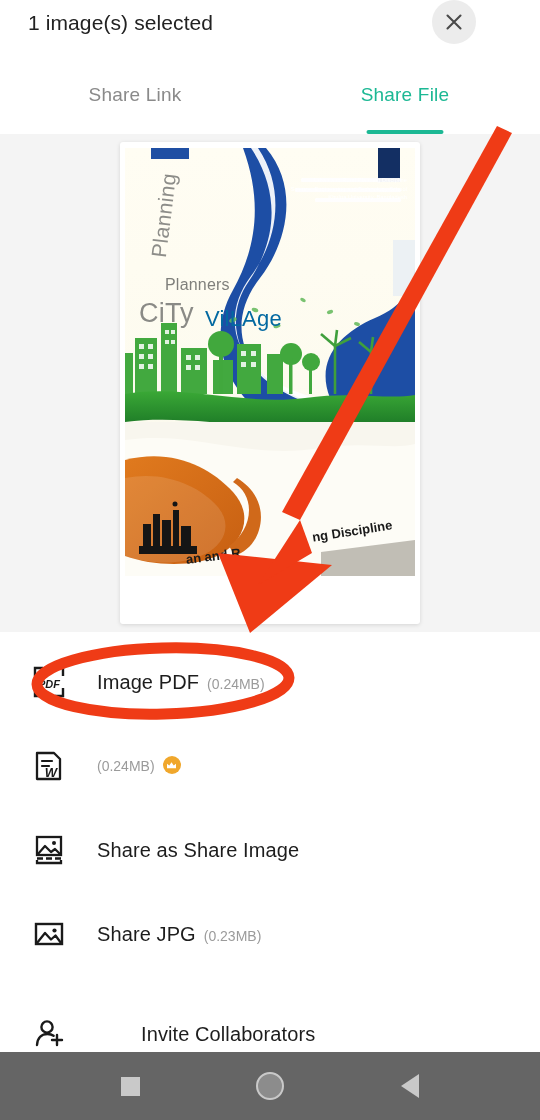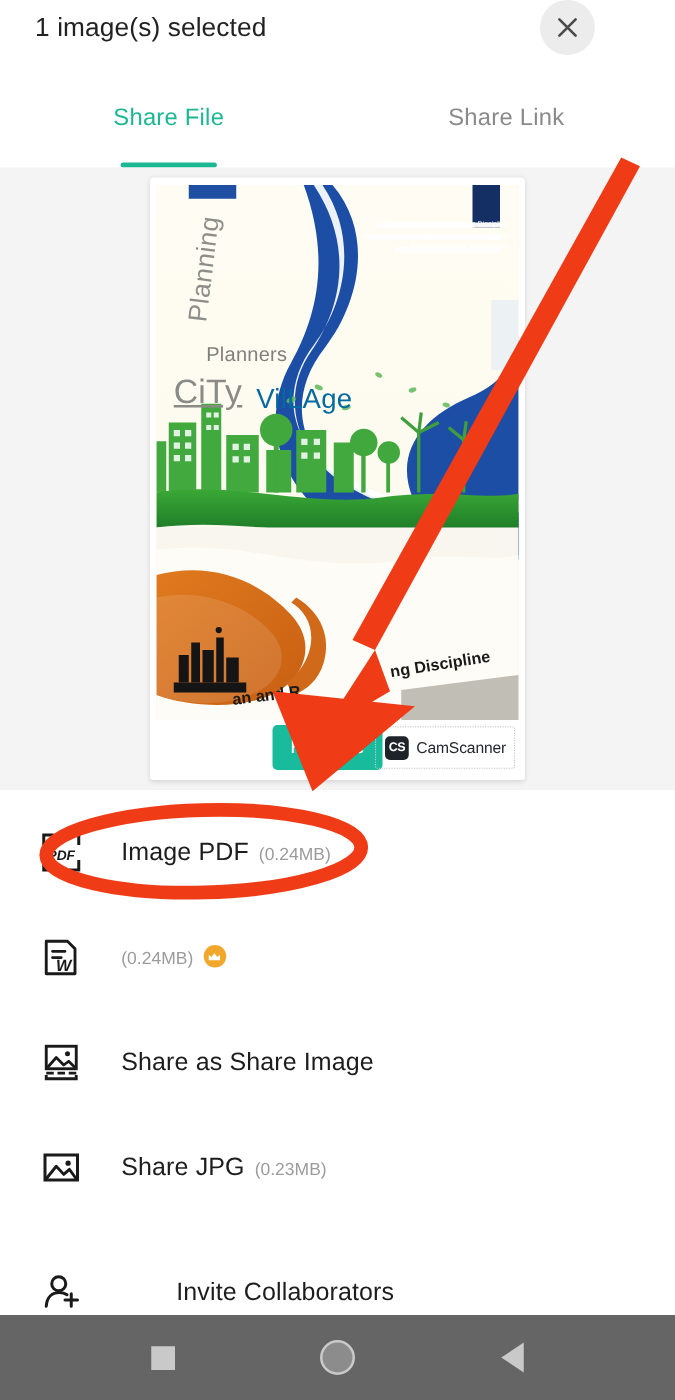--- a/index.html
+++ b/index.html
@@ -269,27 +269,27 @@
   <div class="header">
     <div class="header-title">1 image(s) selected</div>
     <div class="close-btn">
       <svg width="20" height="20" viewBox="0 0 20 20">
         <path d="M3.5 3.5 L16.5 16.5 M16.5 3.5 L3.5 16.5" stroke="#4a4a4a" stroke-width="2.1" stroke-linecap="round" fill="none"></path>
       </svg>
     </div>
   </div>
 
   <div class="tabs">
+    <div class="tab">
+      <span class="tab-label">Share Link</span>
+
+    </div>
     <div class="tab active">
       <span class="tab-label">Share File</span>
       <span class="tab-underline"></span>
-    </div>
-    <div class="tab">
-      <span class="tab-label">Share Link</span>
-
     </div>
   </div>
 
   <div class="preview">
     <div class="thumb-card">
 
       <div class="thumb-img">
         <svg class="art" viewBox="0 0 290 428" preserveAspectRatio="none">
           <defs>
             <linearGradient id="paperG" x1="0" y1="0" x2="0" y2="1">
@@ -400,40 +400,33 @@
             <rect x="56" y="378" width="10" height="20"></rect>
             <rect x="14" y="398" width="58" height="8"></rect>
             <circle cx="50" cy="356" r="2.5"></circle>
           </g>
 
           <path d="M196 404 L290 392 L290 428 L196 428 Z" fill="#8f8b80" opacity="0.55"></path>
         </svg>
 
         <div style="position:absolute;left:22px;top:108px;font-size:21px;color:#8d8d89;transform:rotate(-83deg);transform-origin:left top;letter-spacing:0.4px;">Planning</div>
         <div style="position:absolute;left:40px;top:128px;font-size:16px;color:#7f7f7b;letter-spacing:0.2px;">Planners</div>
-        <div style="position:absolute;left:14px;top:150px;font-size:27px;color:#8a8a86;letter-spacing:0.2px;text-decoration:underline;">CiTy</div>
+        <div style="position:absolute;left:14px;top:150px;font-size:27px;color:#8a8a86;letter-spacing:0.2px;">CiTy</div>
         <div style="position:absolute;left:80px;top:158px;font-size:22px;color:#0369a1;letter-spacing:0.2px;">VilLAge</div>
 
         <div style="position:absolute;left:150px;top:28px;width:132px;text-align:right;color:#ffffff;font-size:5.6px;line-height:8.6px;letter-spacing:0.1px;">
           <div>Urban and Rural Planning Discipline</div>
           <div>Science, Engineering and Technology School</div>
           <div>Khulna University, Bangladesh</div>
         </div>
 
         <div style="position:absolute;left:186px;top:382px;font-size:13px;font-weight:bold;color:#1a1a1a;transform:rotate(-9deg);transform-origin:left top;">ng Discipline</div>
         <div style="position:absolute;left:60px;top:404px;font-size:13px;font-weight:bold;color:#1a1a1a;transform:rotate(-7deg);transform-origin:left top;">an and R</div>
       </div>
 
-      <div class="thumb-footer">
-        <button class="remove-btn">Remove</button>
-        <div class="cs-chip">
-          <span class="cs-logo">CS</span>
-          <span class="cs-name">CamScanner</span>
-        </div>
-      </div>
 
     </div>
   </div>
 
   <div class="options">
 
     <div class="option-row" style="top:8px;">
       <span class="option-icon">
         <svg width="32" height="32" viewBox="0 0 32 32">
           <path d="M2 10 L2 2 L10 2" stroke="#1a1a1a" stroke-width="2.4" fill="none"></path>

